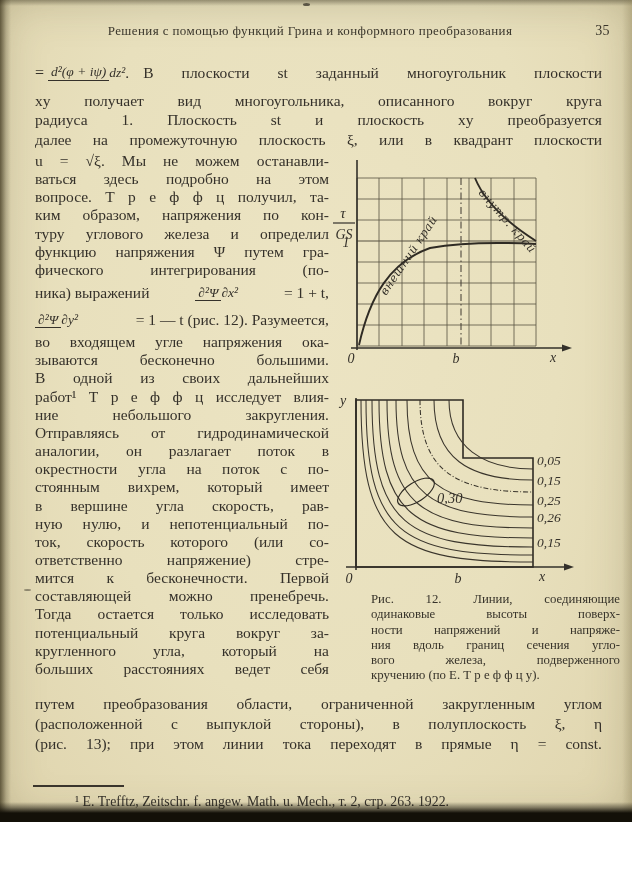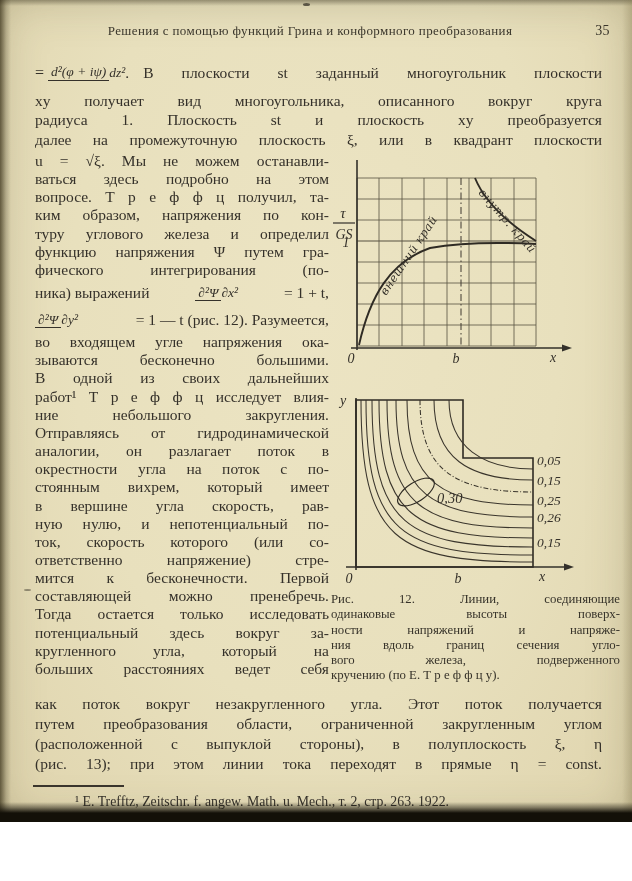--- a/index.html
+++ b/index.html
@@ -37,21 +37,21 @@
 
   .leftcol{position:absolute;top:152px;left:35px;width:294px;font-size:15.5px;}
   .leftcol .jline{line-height:18.15px;}
   .fline{display:flex;align-items:center;height:27px;justify-content:space-between;}
 
   .figure-svg{position:absolute;}
   svg text{fill:#35312a;}
 
   .caption{position:absolute;left:331px;top:592px;width:289px;
     font-size:12.8px;line-height:15.3px;color:#37332a;}
-  .caption .jline{white-space:nowrap;}
+  .caption .jline{white-space:nowrap;margin-left:40px;}
   .caption .last{text-align:left;text-align-last:left;}
 
   .p3{position:absolute;top:694px;left:35px;width:567px;font-size:15.5px;}
   .p3 .jline{line-height:20px;}
 
   .footrule{position:absolute;top:785px;left:33px;width:91px;height:1.6px;background:#3a352c;}
   .footnote{position:absolute;top:794px;left:35px;width:570px;font-size:13.8px;}
   .footnote .marker{margin-left:40px;}
   .footnote .author{}
 </style>
@@ -112,21 +112,21 @@
     <div class="jline">аналогии, он разлагает поток в</div>
     <div class="jline">окрестности угла на поток с по-</div>
     <div class="jline">стоянным вихрем, который имеет</div>
     <div class="jline">в вершине угла скорость, рав-</div>
     <div class="jline">ную нулю, и непотенциальный по-</div>
     <div class="jline">ток, скорость которого (или со-</div>
     <div class="jline">ответственно напряжение) стре-</div>
     <div class="jline">мится к бесконечности. Первой</div>
     <div class="jline">составляющей можно пренебречь.</div>
     <div class="jline">Тогда остается только исследовать</div>
-    <div class="jline">потенциальный здесь вокруг за-</div>
+    <div class="jline">потенциальный круга вокруг за-</div>
     <div class="jline">кругленного угла, который на</div>
     <div class="jline">больших расстояниях ведет себя</div>
   </div>
 
   <svg class="figure-svg" style="left:328px;top:156px;" width="292" height="236" viewBox="0 0 292 236">
     <g stroke="#4a4436" stroke-width="0.8" fill="none" opacity="0.92">
       <path d="M29,22V190 M51,22V190 M74,22V190 M96,22V190 M119,22V190 M141,22V190 M163,22V190 M186,22V190 M208,22V190"></path>
       <path d="M29,22H208 M29,43H208 M29,64H208 M29,106H208 M29,127H208 M29,148H208 M29,169H208 M29,190H208"></path>
       <path d="M29,85H208" stroke-width="1.1"></path>
     </g>
@@ -182,21 +182,20 @@
   <div class="caption">
     <div class="jline">Рис. 12. Линии, соединяющие</div>
     <div class="jline">одинаковые высоты поверх-</div>
     <div class="jline">ности напряжений и напряже-</div>
     <div class="jline">ния вдоль границ сечения угло-</div>
     <div class="jline">вого железа, подверженного</div>
     <div class="jline last">кручению (по Е. Т р е ф ф ц у).</div>
   </div>
 
   <div class="p3">
-    <div class="jline">как поток вокруг незакругленного угла. Этот поток получается</div>
     <div class="jline">путем преобразования области, ограниченной закругленным углом</div>
     <div class="jline">(расположенной с выпуклой стороны), в полуплоскость ξ, η</div>
     <div class="jline">(рис. 13); при этом линии тока переходят в прямые η = const.</div>
   </div>
 
   <div class="footrule"></div>
   <div class="footnote">
     <span class="marker">¹</span>
     <span class="author">E. Trefftz</span><span>, Zeitschr. f. angew. Math. u. Mech., т. 2, стр. 263. 1922.</span>
   </div>

